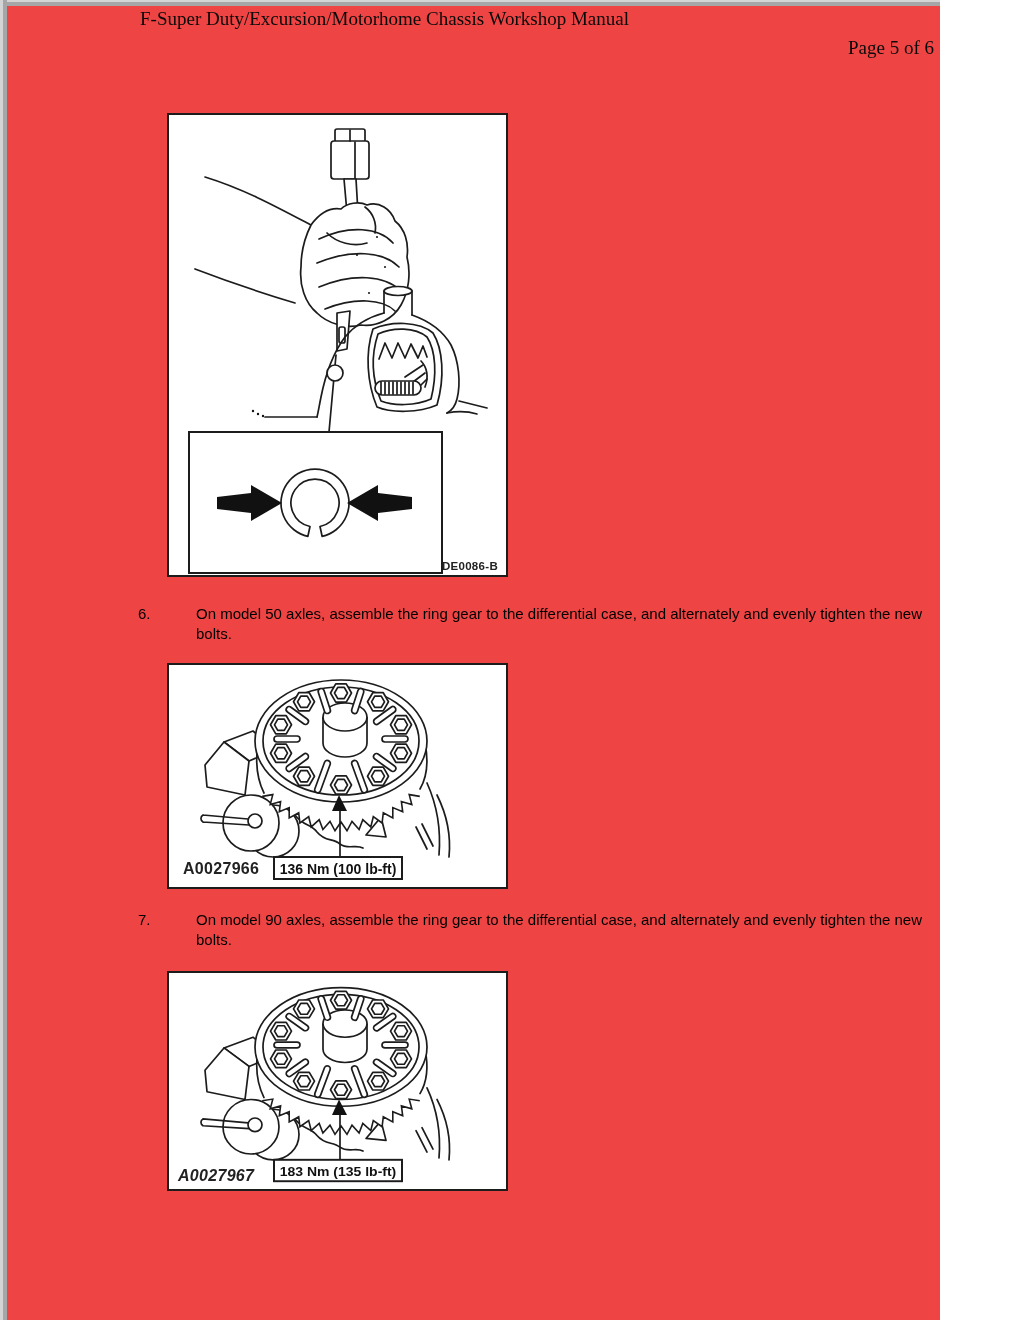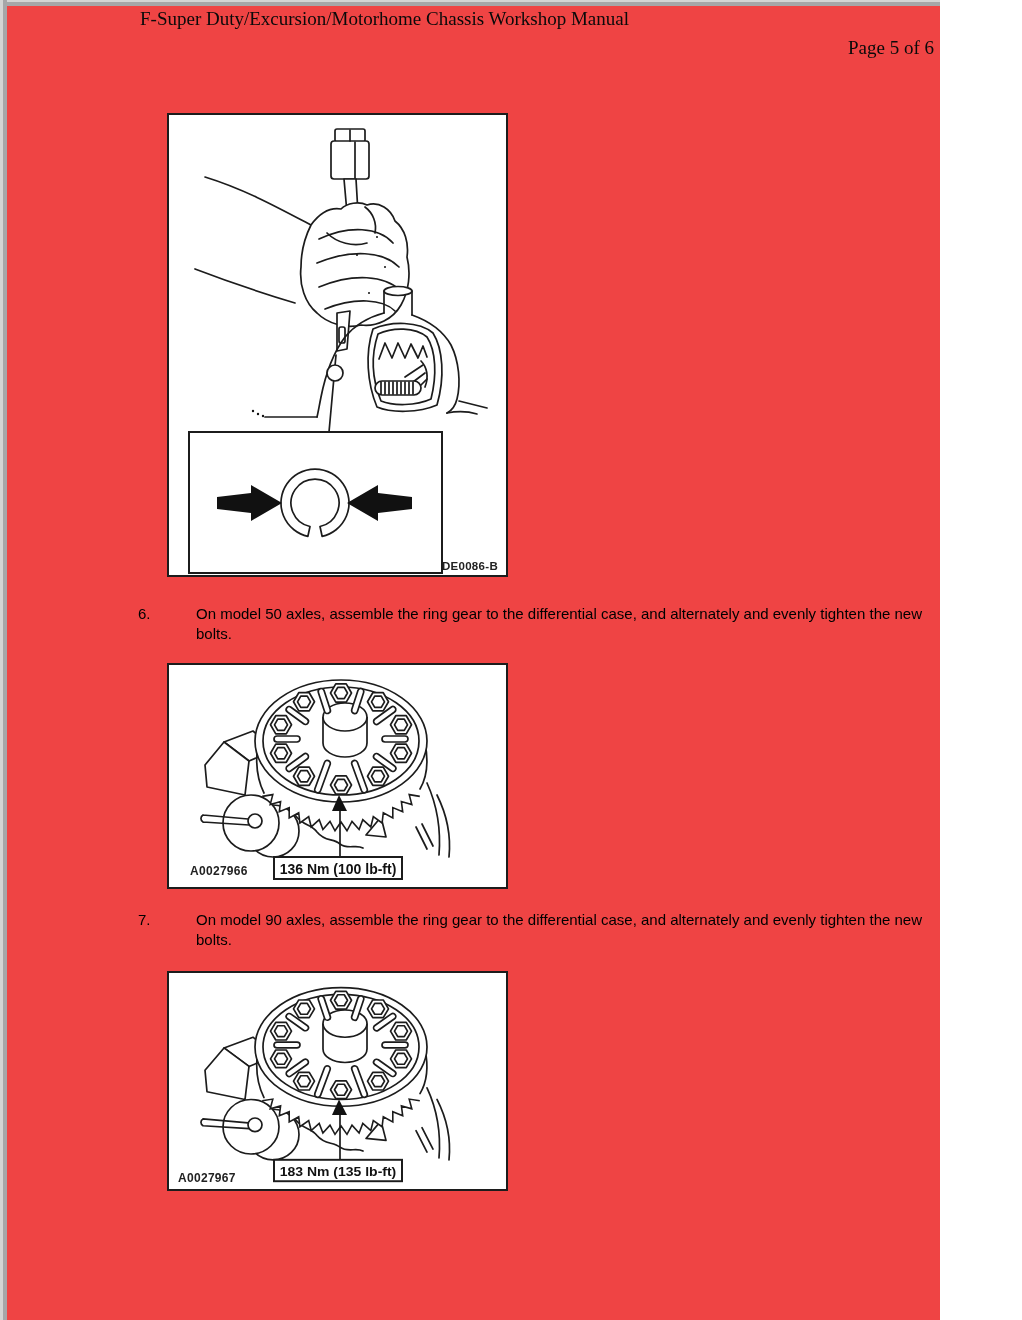--- a/index.html
+++ b/index.html
@@ -28,22 +28,22 @@
   }
   #fig1 { left:167px; top:113px; width:341px; height:464px; }
   #fig2 { left:167px; top:663px; width:341px; height:226px; }
   #fig3 { left:167px; top:971px; width:341px; height:220px; }
   .figure svg { display:block; width:100%; height:100%; }
   .figlabel {
     position:absolute; font-size:11.5px; font-weight:bold; color:#222;
     letter-spacing:0.3px; white-space:nowrap;
   }
   #fig1-label { right:8px;  bottom:3px; }
-  #fig2-label { left:21px;   bottom:9px; font-size:12px; }
-  #fig3-label { left:9px;   bottom:4px; font-size:12px; }
+  #fig2-label { left:14px;   bottom:9px; font-size:16px; }
+  #fig3-label { left:9px;   bottom:4px; font-size:16px;font-style:italic; }
   .step { position:absolute; font-size:15px; line-height:19.5px; color:#000; }
   .step-num  { position:absolute; left:138px; width:28px; }
   .step-text { position:absolute; left:170px; width:758px;margin-left:26px; }
   #step6-num, #step6-text { top:604px; }
   #step7-num, #step7-text { top:910px; }
   .ln { stroke:#1c1c1c; stroke-width:1.7; fill:none; stroke-linecap:round; stroke-linejoin:round; }
   .wh { stroke:#1c1c1c; stroke-width:1.7; fill:#ffffff; stroke-linejoin:round; }
   .bk { fill:#111; stroke:none; }
   .callout-rect { fill:#fff; stroke:#1c1c1c; stroke-width:2; }
   .callout-text {

